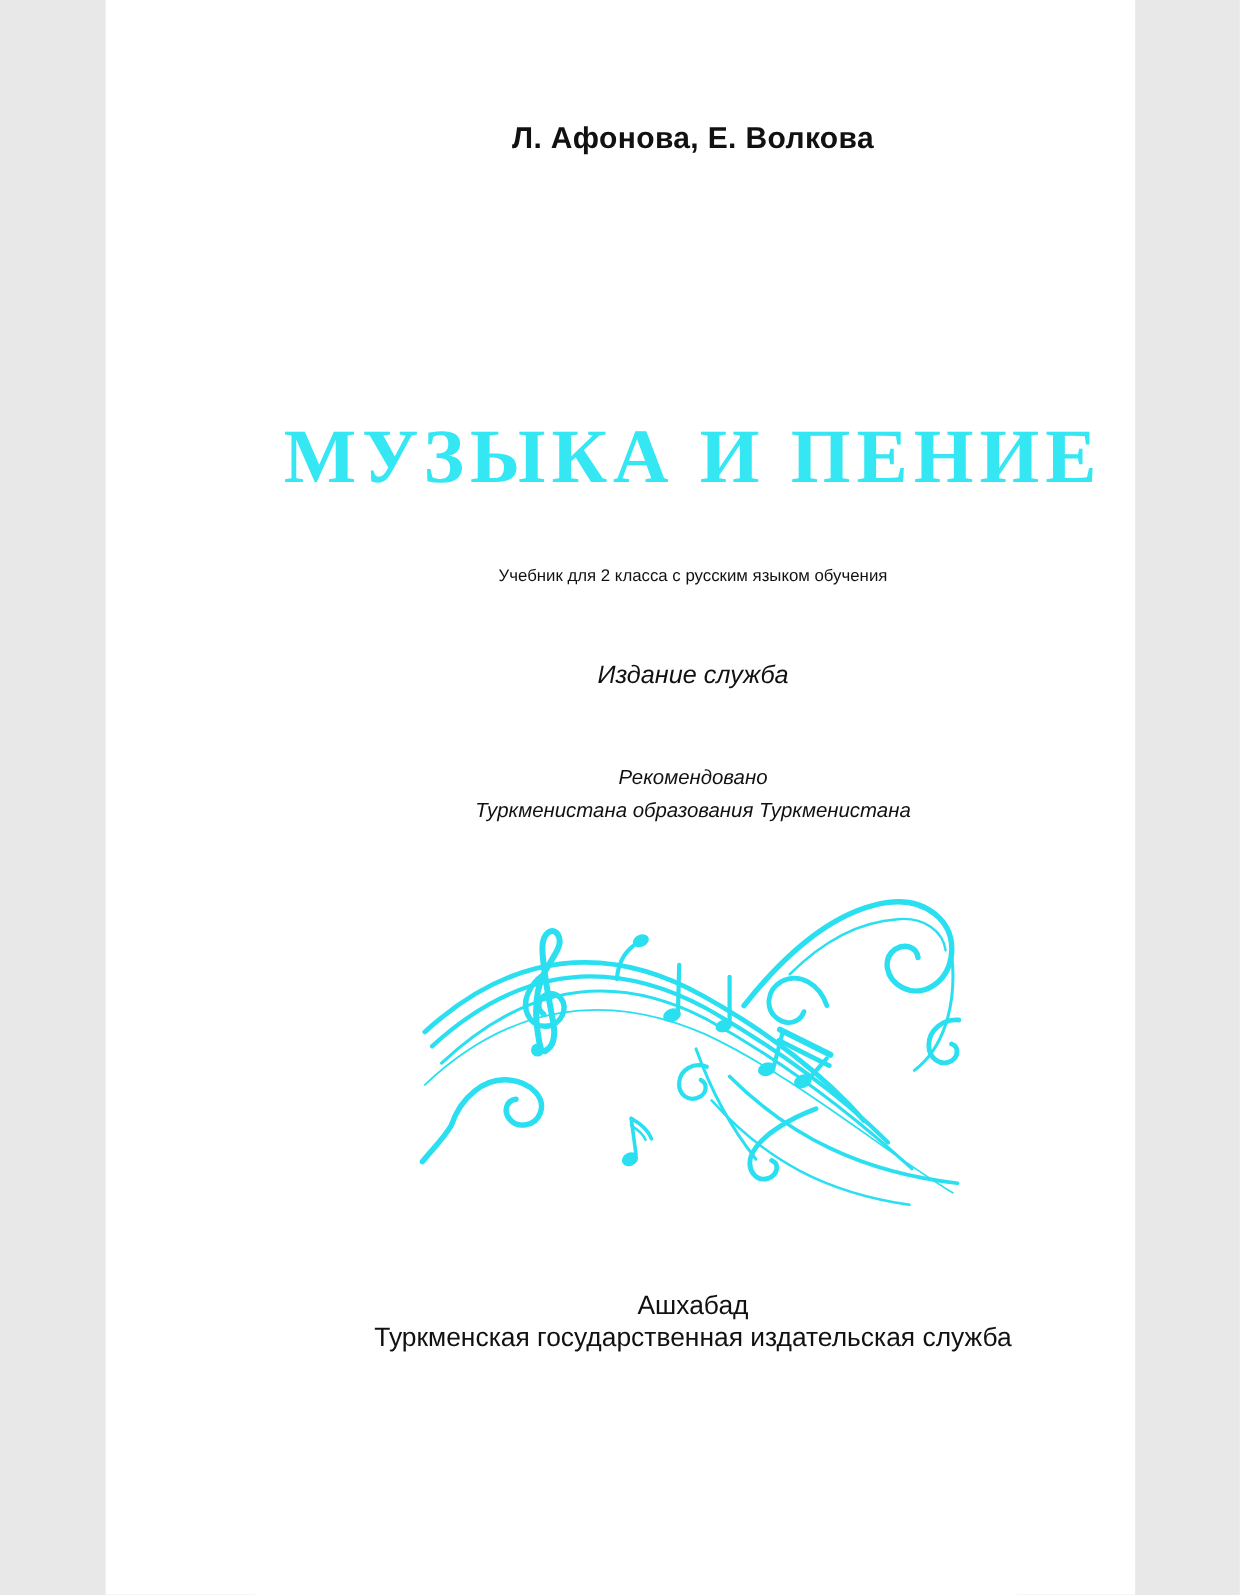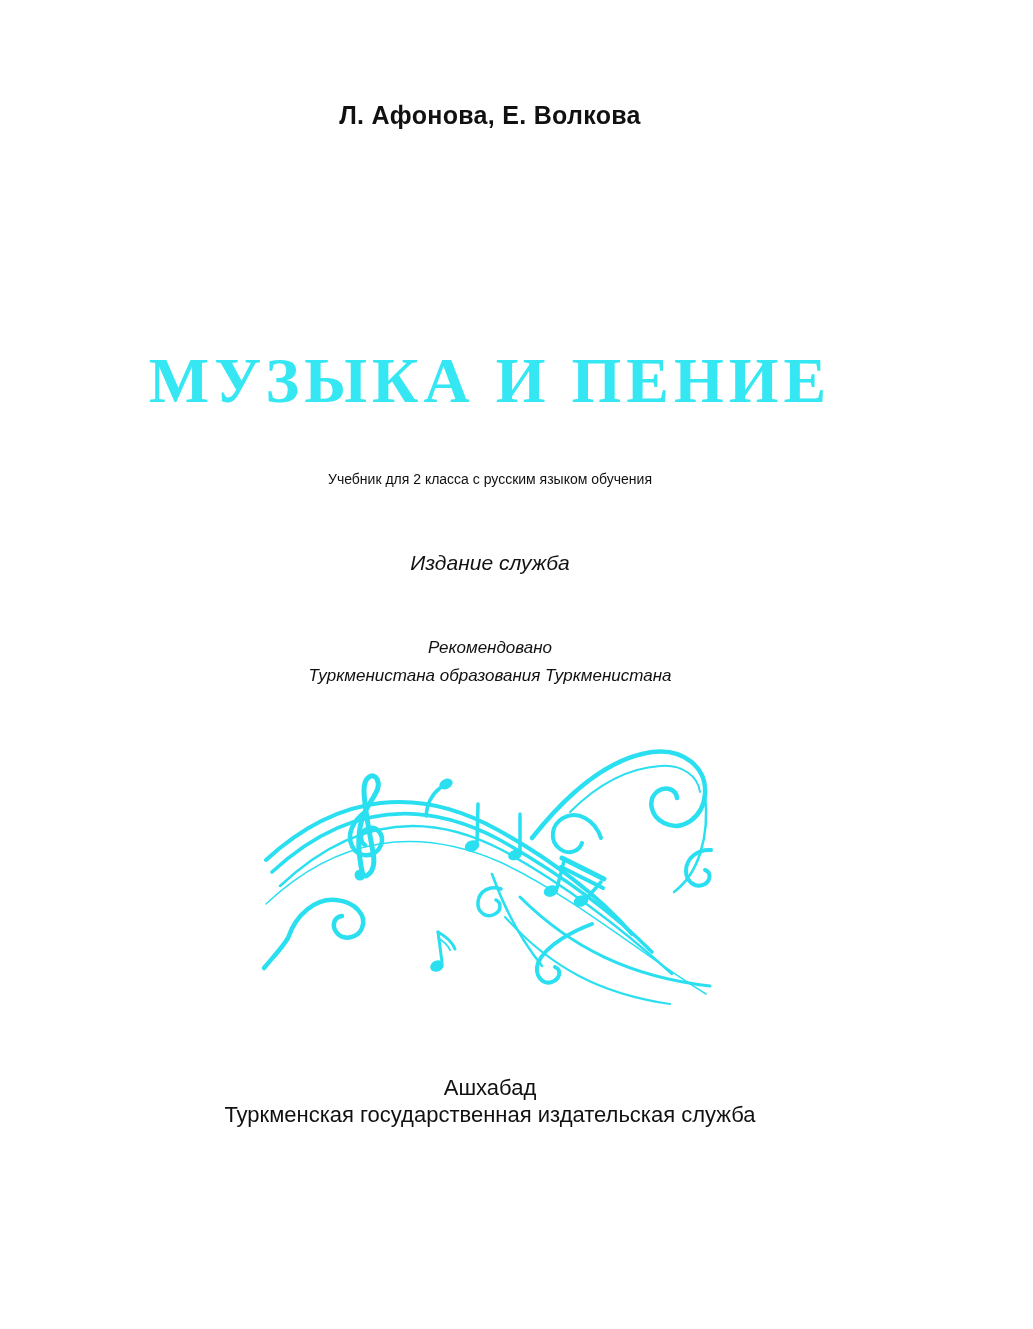--- a/index.html
+++ b/index.html
@@ -1,18 +1,18 @@
 <!DOCTYPE html>
 <html><head>
 <meta charset="utf-8">
 <style>
   html, body { margin: 0; padding: 0; background: #e8e8e8; }
   .page {
     position: relative;
-    width: 1033px;
+    width: 858px;
     height: 1329px;
     margin: 0 auto;
     background: #ffffff;
     overflow: hidden;
     font-family: "Liberation Sans", sans-serif;
     color: #111111;
   }
   .centered-block {
     position: absolute;
     left: 0;

